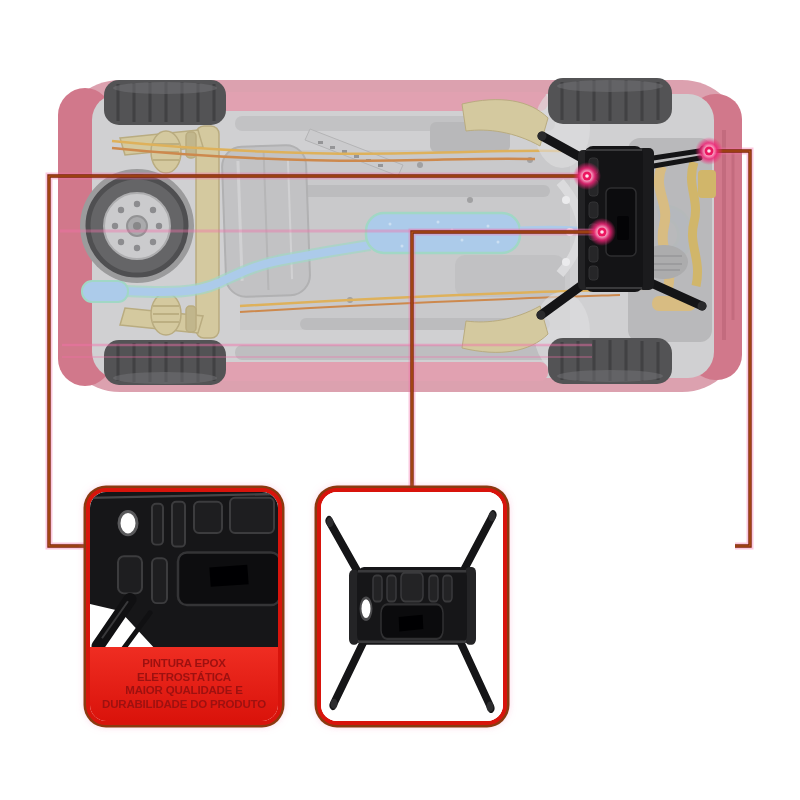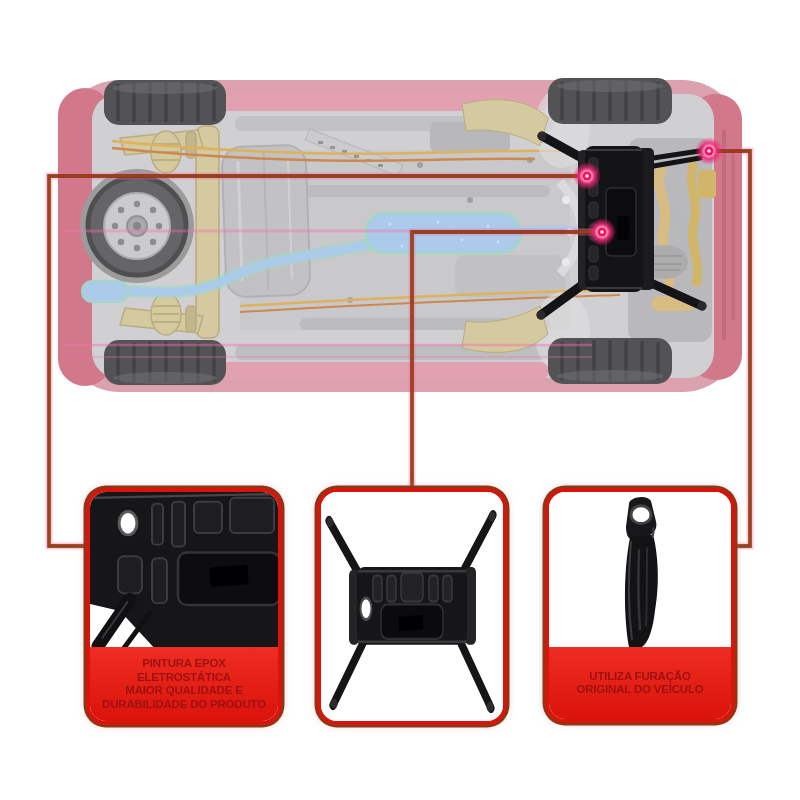--- a/index.html
+++ b/index.html
@@ -316,31 +316,14 @@
         </g>
         <rect x="60" y="78" width="62" height="24" rx="6" fill="#0b0b0d" stroke="#303032" stroke-width="1.5"></rect>
         <rect x="78" y="86" width="24" height="10" fill="#000002" transform="rotate(-4 90 91)"></rect>
         <ellipse cx="45" cy="81" rx="5.5" ry="7.5" fill="#ffffff" stroke="#4a4a4c" stroke-width="2"></ellipse>
         <line x1="37" y1="55" x2="145" y2="55" stroke="#3a3a3c" stroke-width="1.8"></line>
         <line x1="37" y1="104" x2="145" y2="104" stroke="#3a3a3c" stroke-width="1.8"></line>
       </svg>
     </div>
   </div>
 
-  <div class="card" id="card-mounting">
-    <div class="card-image">
-      <svg viewBox="0 0 182 157" preserveAspectRatio="none">
-        <path d="M80,12 C80,5 98,2 102,9 L107,30 C109,39 103,44 94,46 L85,48 C79,49 77,43 77,35 Z" fill="#18181a"></path>
-        <ellipse cx="92" cy="23" rx="10" ry="9" fill="#ffffff" stroke="#434345" stroke-width="3"></ellipse>
-        <path d="M81,46 L104,43 C109,62 111,92 106,120 C104,138 100,152 93,157 L80,157 C75,130 74,82 81,46 Z" fill="#131315"></path>
-        <path d="M90,58 C89,86 89,112 91,140" stroke="#333335" stroke-width="2.5" fill="none"></path>
-        <path d="M98,56 C98,84 98,110 97,136" stroke="#2c2c2e" stroke-width="2" fill="none"></path>
-        <path d="M82,50 C79,84 79,118 83,150" stroke="#3c3c3e" stroke-width="2" fill="none"></path>
-        <path d="M103,46 C104,44 105,40 104,36" stroke="#3c3c3e" stroke-width="2" fill="none"></path>
-      </svg>
-    </div>
-    <div class="card-footer">
-      <span>UTILIZA FURAÇÃO
-ORIGINAL DO VEÍCULO</span>
-    </div>
-  </div>
 
 </div>
 
 </body></html>

